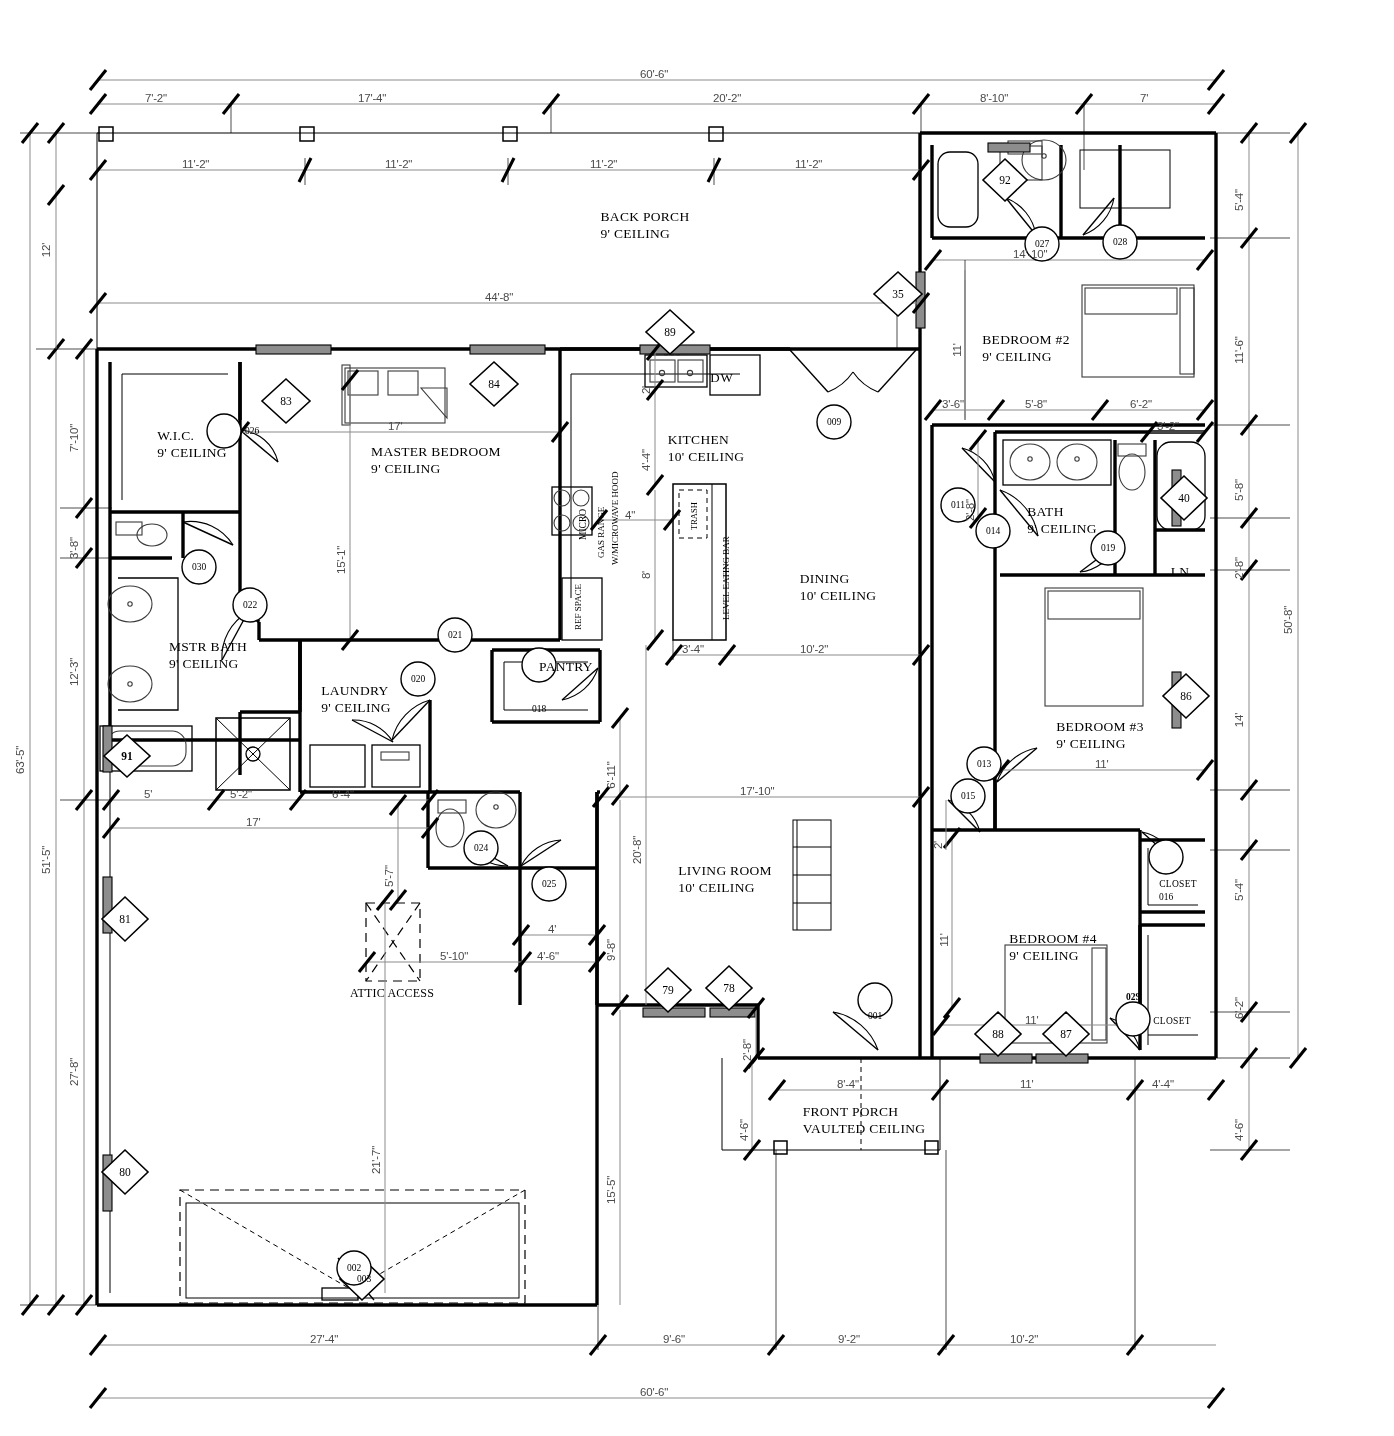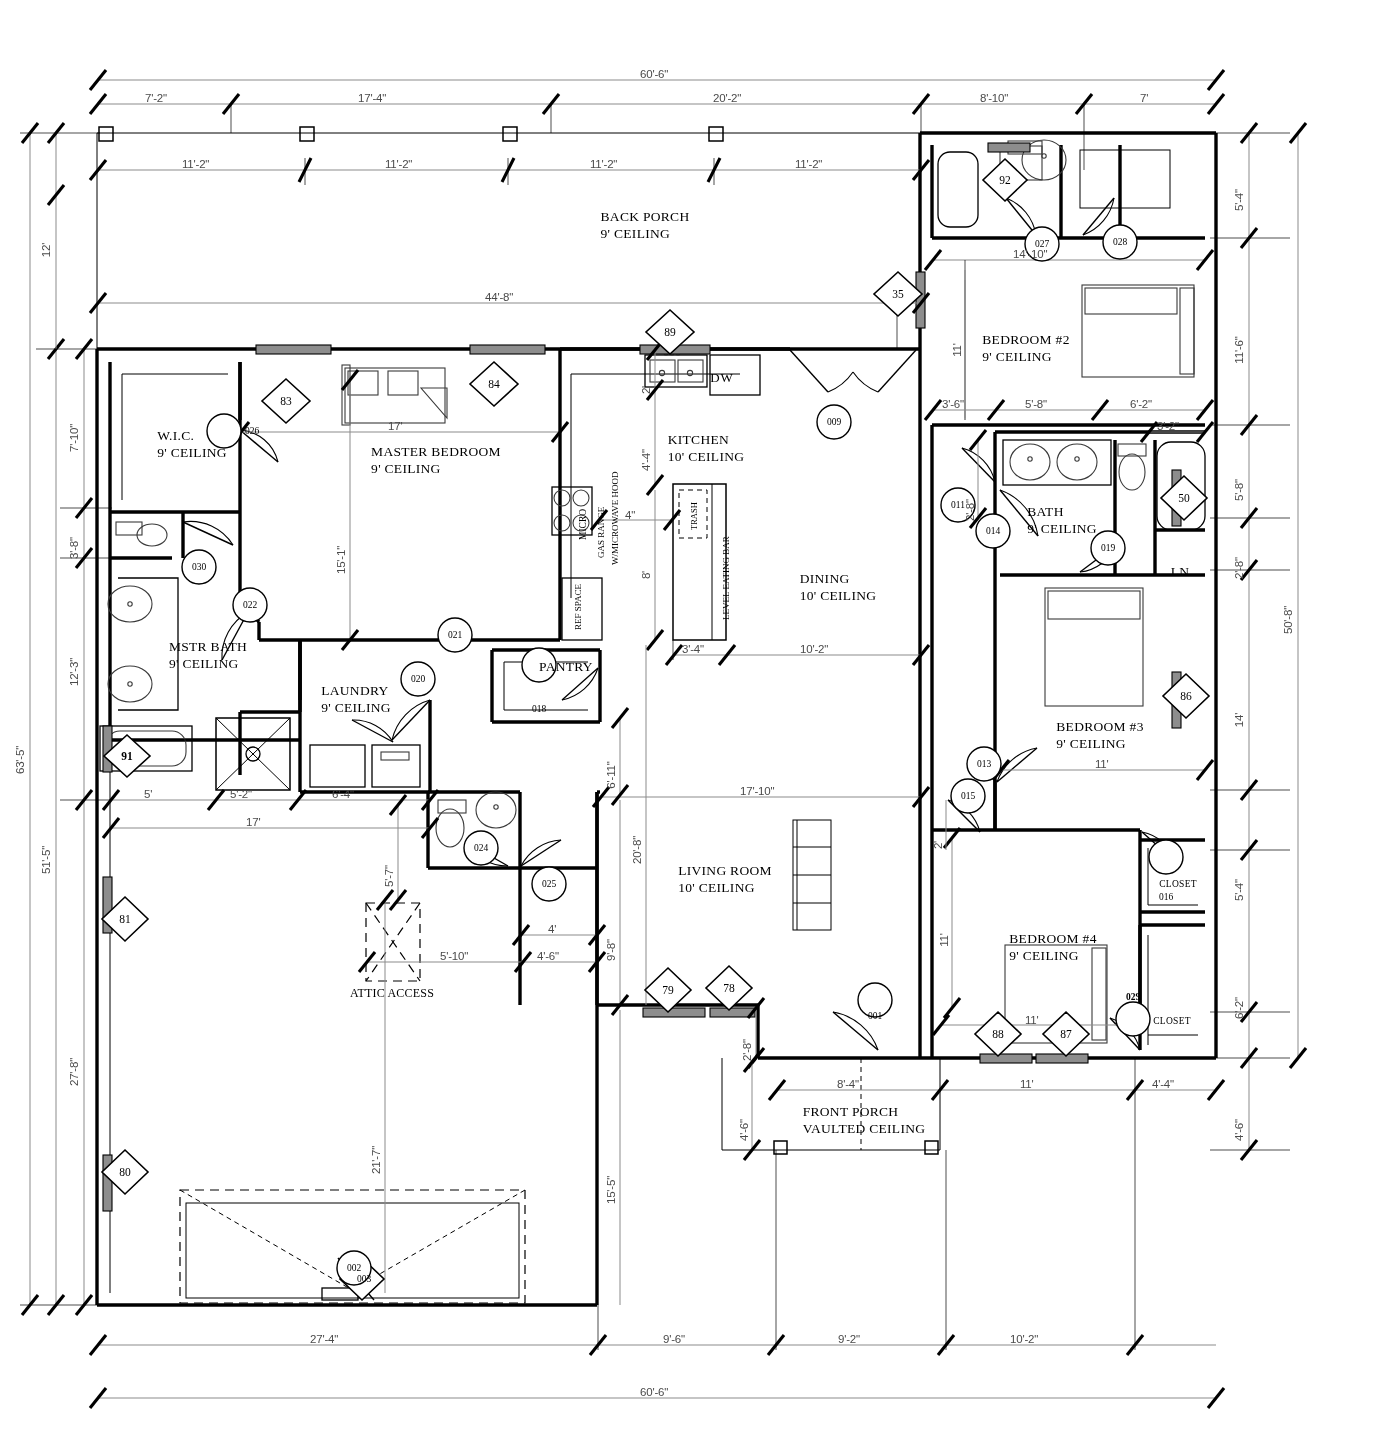--- a/index.html
+++ b/index.html
@@ -693,21 +693,21 @@
 <div class="vtxt" style="left:610px;top:565px;transform:rotate(-90deg);font-size:9px;">W/MICROWAVE HOOD</div>
 <div class="vtxt" style="left:573px;top:630px;transform:rotate(-90deg);font-size:9px;">REF SPACE</div>
 <div class="vtxt" style="left:689px;top:530px;transform:rotate(-90deg);font-size:8.5px;">TRASH</div>
 <div class="vtxt" style="left:721px;top:620px;transform:rotate(-90deg);font-size:9px;">LEVEL EATING BAR</div>
 
 <div class="tagtxt ctr" style="left:670px;top:332px;">89</div>
 <div class="tagtxt ctr" style="left:286px;top:401px;">83</div>
 <div class="tagtxt ctr" style="left:494px;top:384px;">84</div>
 <div class="tagtxt ctr" style="left:898px;top:294px;">35</div>
 <div class="tagtxt ctr" style="left:1005px;top:180px;">92</div>
-<div class="tagtxt ctr" style="left:1184px;top:498px;">50</div>
+<div class="tagtxt ctr" style="left:1184px;top:498px;">40</div>
 <div class="tagtxt ctr" style="left:1186px;top:696px;">86</div>
 <div class="tagtxt ctr" style="left:127px;top:756px;font-weight:bold;">91</div>
 <div class="tagtxt ctr" style="left:125px;top:919px;">81</div>
 <div class="tagtxt ctr" style="left:125px;top:1172px;">80</div>
 <div class="tagtxt ctr" style="left:668px;top:990px;">79</div>
 <div class="tagtxt ctr" style="left:729px;top:988px;">78</div>
 <div class="tagtxt ctr" style="left:998px;top:1034px;">88</div>
 <div class="tagtxt ctr" style="left:1066px;top:1034px;">87</div>
 <div class="tagtxt ctr small" style="left:364px;top:1279px;">003</div>
 

